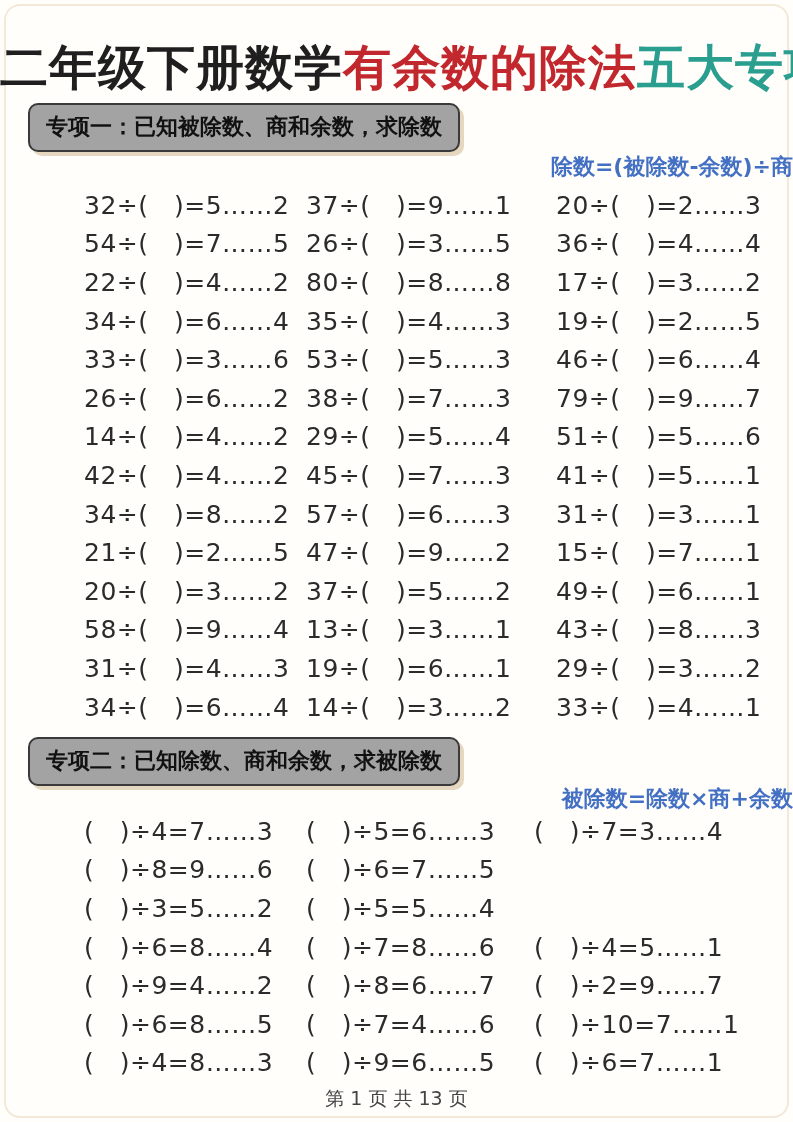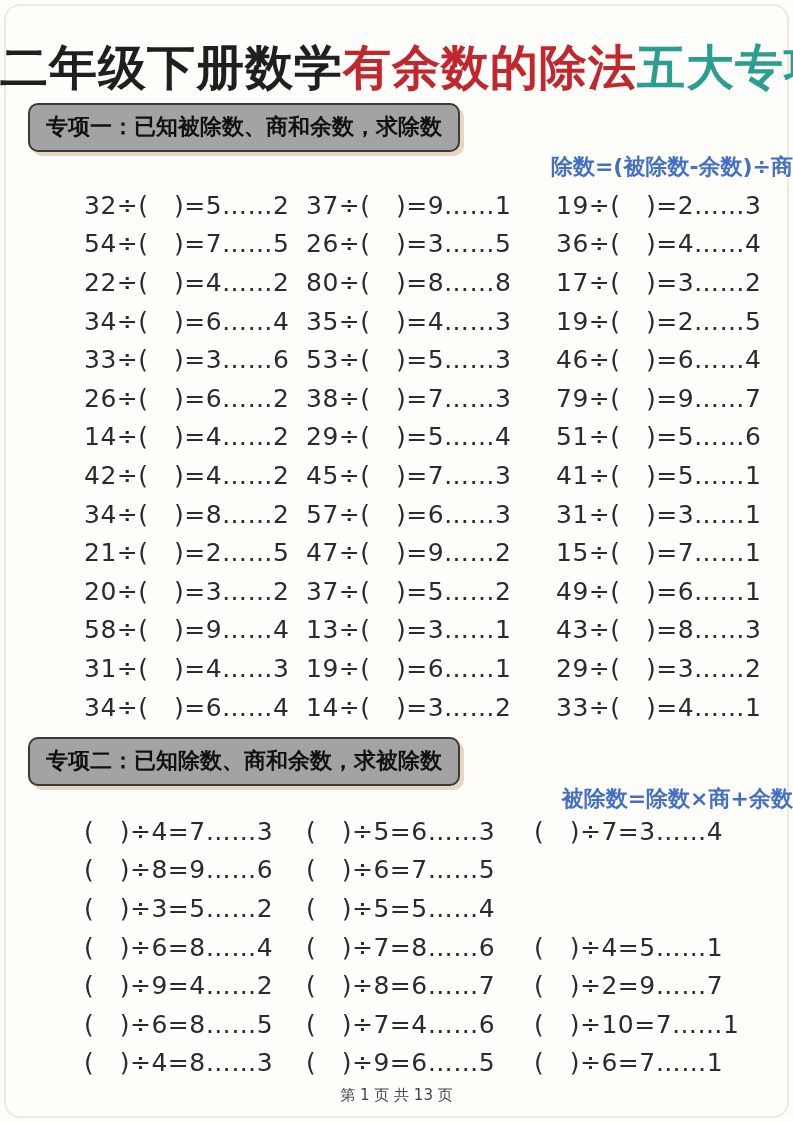--- a/index.html
+++ b/index.html
@@ -79,21 +79,21 @@
     font-size: 25px;
     color: #2b2b2b;
     white-space: pre;
     letter-spacing: 0.5px;
   }
   .footer {
     position: absolute;
     top: 1086px;
     left: 0; right: 0;
     text-align: center;
-    font-size: 15px;
+    font-size: 19px;
     color: #444444;
     white-space: pre;
   }
 </style>
 </head>
 <body>
 
 <div class="page">
   <div class="frame"></div>
 
@@ -102,21 +102,21 @@
   <div class="section-box box-1">
     <span>专项一：已知被除数、商和余数，求除数</span>
   </div>
 
   <div class="formula formula-1">除数=(被除数-余数)÷商</div>
 
   <div class="grid grid-1" id="grid1">
       <div class="prow">
         <span class="pcell">32÷(　)=5……2</span>
         <span class="pcell">37÷(　)=9……1</span>
-        <span class="pcell">19÷(　)=2……3</span>
+        <span class="pcell">20÷(　)=2……3</span>
       </div>
       <div class="prow">
         <span class="pcell">54÷(　)=7……5</span>
         <span class="pcell">26÷(　)=3……5</span>
         <span class="pcell">36÷(　)=4……4</span>
       </div>
       <div class="prow">
         <span class="pcell">22÷(　)=4……2</span>
         <span class="pcell">80÷(　)=8……8</span>
         <span class="pcell">17÷(　)=3……2</span>

